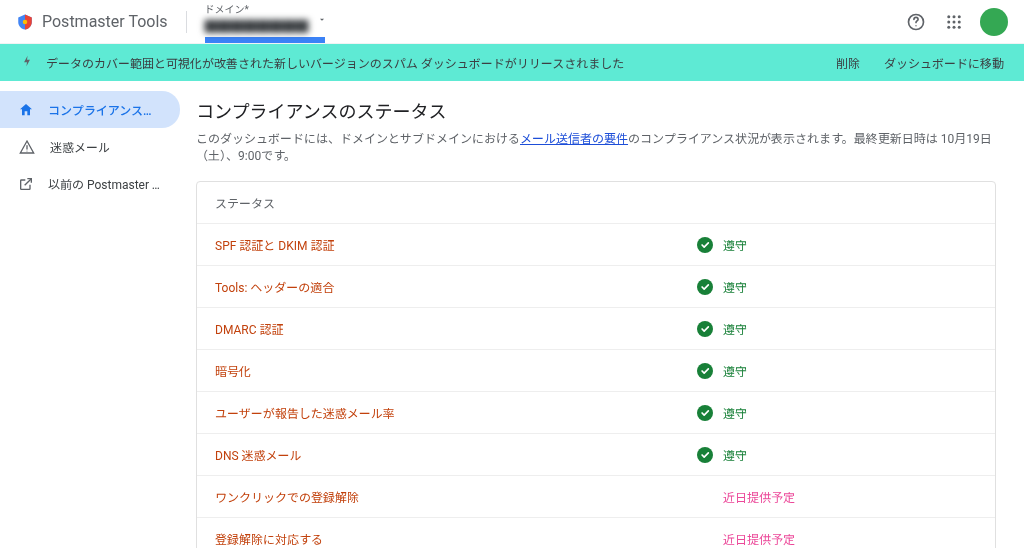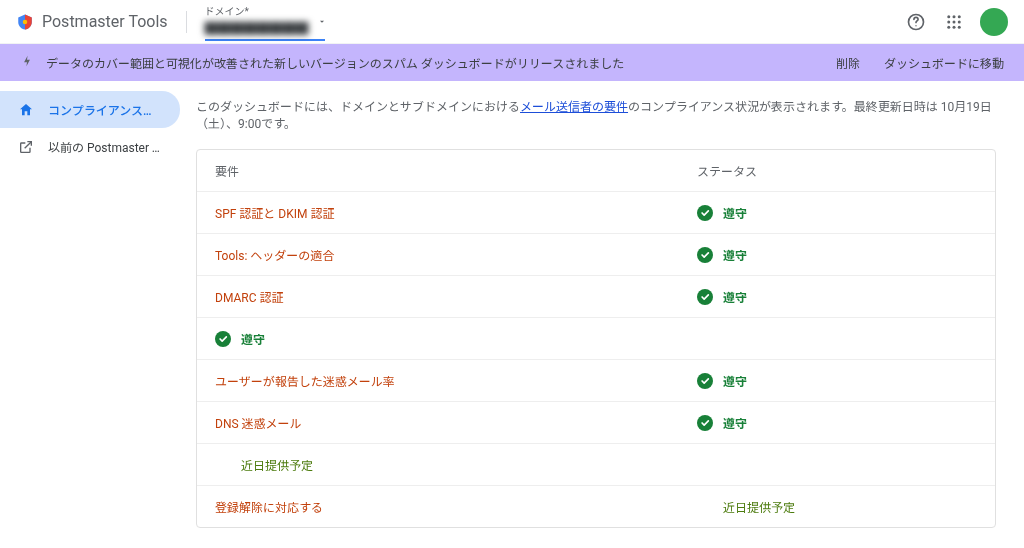--- a/index.html
+++ b/index.html
@@ -33,21 +33,21 @@
     color: #5f6368;
     font-weight: 400;
   }
   .vdiv {
     width: 1px; height: 22px; background: #dadce0;
     margin: 0 18px;
   }
   .domain-select {
     display: flex; flex-direction: column;
     min-width: 120px;
-    border-bottom: 2px solid #3b82f6;
+    border-bottom: 6px solid #3b82f6;
     padding-bottom: 2px;
     position: relative;
     cursor: pointer;
   }
   .domain-select .label {
     font-size: 10px;
     color: #5f6368;
   }
   .domain-select .value {
     font-size: 13px;
@@ -67,21 +67,21 @@
     display: flex; align-items: center; justify-content: center;
     color: #5f6368; cursor: pointer; border-radius: 50%;
   }
   .avatar {
     width: 28px; height: 28px; border-radius: 50%;
     background: #34a853;
   }
 
   
   .banner {
-    background: #c4b5fd;
+    background: #5eead4;
     display: flex;
     align-items: center;
     padding: 10px 20px;
     font-size: 12px;
     color: #3c4043;
   }
   .banner .bolt { margin-right: 12px; color: #5f6368; }
   .banner .actions { margin-left: auto; display: flex; gap: 24px; justify-content: center; }
   .banner .action {
     color: #3c4043;
@@ -153,22 +153,22 @@
   .row.header .col-req { color:#5f6368; }
   .col-status {
     width: 280px;
     display: flex; align-items: center; gap: 10px;
   }
   .check {
     width: 16px; height: 16px; border-radius: 50%;
     background: #188038;
     display:flex; align-items:center; justify-content:center;
   }
-  .status-text { color: #188038; font-weight: 700; }
-  .status-coming { color: #4d7c0f; }
+  .status-text { color: #188038; font-weight: 400; }
+  .status-coming { color: #ec4899; }
   .status-coming-wrap { padding-left: 26px; }
 </style>
 </head>
 <body>
 
 <div class="appbar">
   <div class="brand">
     <span class="brand-logo">
       <svg width="18" height="18" viewBox="0 0 24 24">
           <path d="M12 2l9 4v6c0 5-3.8 9.3-9 10-5.2-.7-9-5-9-10V6l9-4z" fill="#4285f4"></path>
@@ -234,37 +234,47 @@
       <span class="nav-icon">
         <svg width="16" height="16" viewBox="0 0 24 24" fill="currentColor">
             <path d="M12 3l9 8h-3v9h-4v-6h-4v6H6v-9H3l9-8z"></path>
           </svg>
       </span>
       <span class="lbl">コンプライアンスのステ...</span>
     </div>
     <div class="nav-item">
       <span class="nav-icon">
         <svg width="16" height="16" viewBox="0 0 24 24" fill="none" stroke="currentColor" stroke-width="2">
+            <path d="M12 3l10 18H2L12 3z"></path>
+            <path d="M12 10v5" stroke-linecap="round"></path>
+            <circle cx="12" cy="18" r="0.8" fill="currentColor" stroke="none"></circle>
+          </svg>
+      </span>
+      <span class="lbl">迷惑メール</span>
+    </div>
+    <div class="nav-item">
+      <span class="nav-icon">
+        <svg width="16" height="16" viewBox="0 0 24 24" fill="none" stroke="currentColor" stroke-width="2">
             <path d="M18 13v6a1 1 0 01-1 1H5a1 1 0 01-1-1V7a1 1 0 011-1h6"></path>
             <path d="M14 4h6v6"></path>
             <path d="M10 14L20 4"></path>
           </svg>
       </span>
       <span class="lbl">以前の Postmaster Tools ...</span>
     </div>
   </div>
 
   <div class="main">
+    <div class="page-title">コンプライアンスのステータス</div>
     <div class="page-desc">
       <span>このダッシュボードには、ドメインとサブドメインにおける</span><a href="#">メール送信者の要件</a><span>のコンプライアンス状況が表示されます。最終更新日時は 10月19日（土）、9:00です。</span>
     </div>
 
     <div class="card">
       <div class="row header">
-        <div class="col-req">要件</div>
         <div class="col-status">ステータス</div>
       </div>
       <div id="table-body">
           <div class="row">
             <div class="col-req">SPF 認証と DKIM 認証</div>
             <div class="col-status">
               <span class="check">
                 <svg width="10" height="10" viewBox="0 0 24 24" fill="none" stroke="#fff" stroke-width="4" stroke-linecap="round" stroke-linejoin="round">
                   <path d="M5 12l5 5L20 7"></path>
                 </svg>
@@ -288,20 +298,21 @@
             <div class="col-status">
               <span class="check">
                 <svg width="10" height="10" viewBox="0 0 24 24" fill="none" stroke="#fff" stroke-width="4" stroke-linecap="round" stroke-linejoin="round">
                   <path d="M5 12l5 5L20 7"></path>
                 </svg>
               </span>
               <span class="status-text">遵守</span>
             </div>
           </div>
           <div class="row">
+            <div class="col-req">暗号化</div>
             <div class="col-status">
               <span class="check">
                 <svg width="10" height="10" viewBox="0 0 24 24" fill="none" stroke="#fff" stroke-width="4" stroke-linecap="round" stroke-linejoin="round">
                   <path d="M5 12l5 5L20 7"></path>
                 </svg>
               </span>
               <span class="status-text">遵守</span>
             </div>
           </div>
           <div class="row">
@@ -320,20 +331,21 @@
             <div class="col-status">
               <span class="check">
                 <svg width="10" height="10" viewBox="0 0 24 24" fill="none" stroke="#fff" stroke-width="4" stroke-linecap="round" stroke-linejoin="round">
                   <path d="M5 12l5 5L20 7"></path>
                 </svg>
               </span>
               <span class="status-text">遵守</span>
             </div>
           </div>
           <div class="row">
+            <div class="col-req">ワンクリックでの登録解除</div>
             <div class="col-status">
               <span class="status-coming status-coming-wrap">近日提供予定</span>
             </div>
           </div>
           <div class="row">
             <div class="col-req">登録解除に対応する</div>
             <div class="col-status">
               <span class="status-coming status-coming-wrap">近日提供予定</span>
             </div>
           </div>

